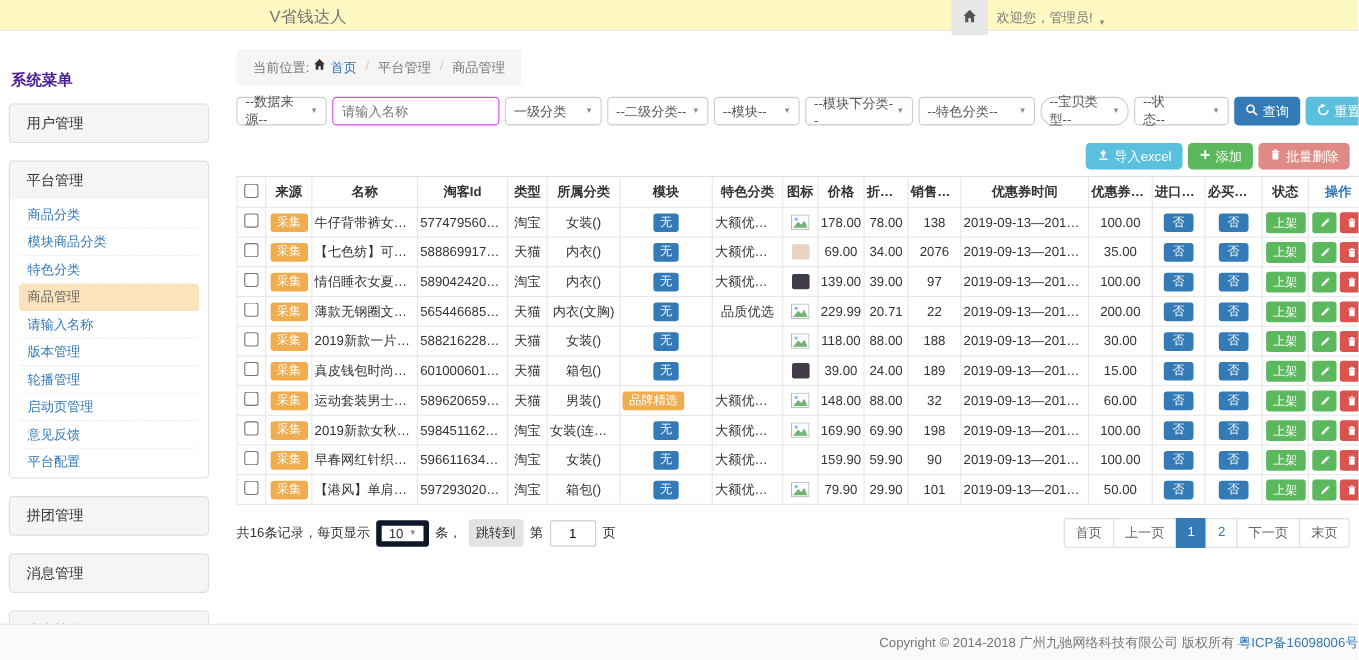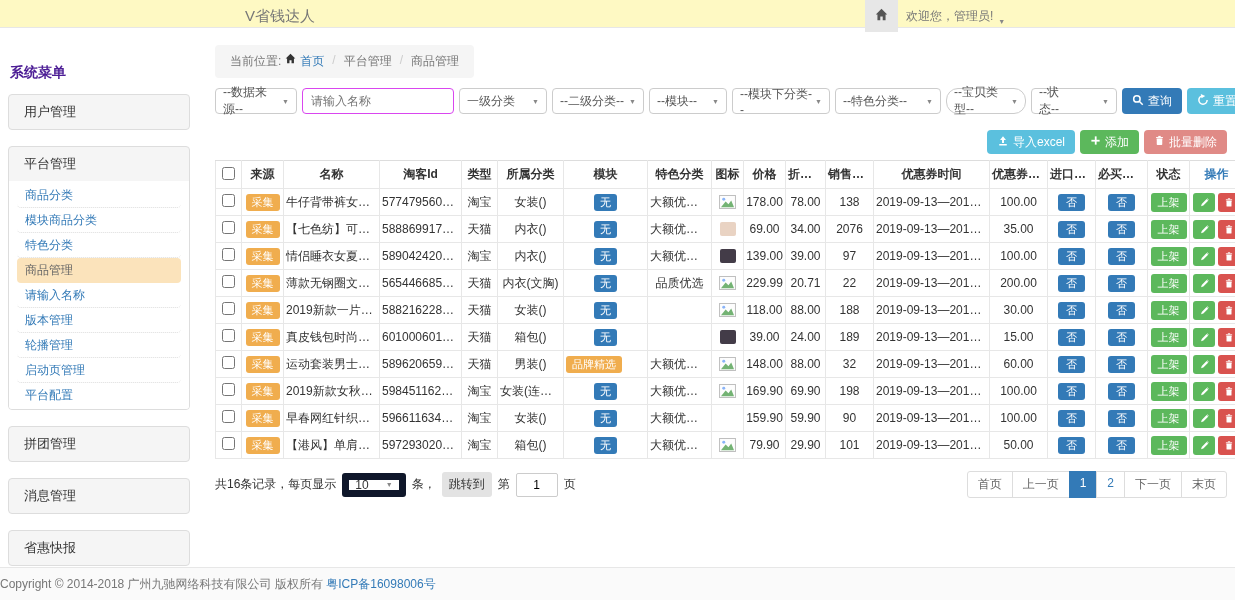--- a/index.html
+++ b/index.html
@@ -57,31 +57,31 @@
   .btn-xs.red{background:#d9534f}
   .btn-xs.sq{width:22px;padding:0}
   .ops{display:flex;gap:3px;justify-content:center}
   .thumb{width:16px;height:14px;display:inline-block;border-radius:2px;vertical-align:middle}
   .thumb.light{background:#e9d3c3}
   .thumb.dark{background:#433c48}
   .thumb-wrap svg{vertical-align:middle}
 
   .pager-row{margin-top:12px;display:flex;justify-content:space-between;align-items:center}
   .page-info{display:flex;align-items:center;gap:6px;color:#333}
-  .mini-sel{height:24px;border:7px solid #0f172a;border-radius:3px;background:#fff;display:inline-flex;align-items:center;padding:0 6px;gap:17px;cursor:pointer}
+  .mini-sel{height:24px;border:5px solid #0f172a;border-radius:3px;background:#fff;display:inline-flex;align-items:center;padding:0 6px;gap:5px;cursor:pointer}
   .jump-chip{background:#e3e3e3;border-radius:3px;padding:4px 7px;color:#333;cursor:pointer}
   .jump-input{width:42px;height:24px;border:1px solid #ccc;border-radius:2px;text-align:center;font:inherit}
   .pager{display:flex}
   .pg{border:1px solid #ddd;padding:4px 10px;margin-left:-1px;color:#666;cursor:pointer;background:#fff}
   .pg:first-child{border-radius:3px 0 0 3px;margin-left:0}
   .pg:last-child{border-radius:0 3px 3px 0}
   .pg.num{color:#337ab7}
   .pg.active{background:#337ab7;color:#fff;border-color:#337ab7}
 
-  .footer{position:absolute;left:0;right:0;top:567px;height:33px;background:#fafafa;border-top:1px solid #e7e7e7;text-align:left;line-height:32px;color:#777;z-index:5}
+  .footer{position:absolute;left:0;right:0;top:567px;height:33px;background:#fafafa;border-top:1px solid #e7e7e7;text-align:right;line-height:32px;color:#777;z-index:5}
   .footer .icp{color:#337ab7;cursor:pointer}
 </style>
 </head>
 <body>
 
 <div class="navbar">
   <div class="brand">V省钱达人</div>
   <div class="nav-right">
     <div class="home-btn">
       <span><svg width="13" height="13" viewBox="0 0 16 16">
@@ -105,20 +105,21 @@
         <div class="menu-head">平台管理</div>
         <div class="menu-body">
           <div class="menu-item">商品分类</div>
           <div class="menu-item">模块商品分类</div>
           <div class="menu-item">特色分类</div>
           <div class="menu-item active">商品管理</div>
           <div class="menu-item">请输入名称</div>
           <div class="menu-item">版本管理</div>
           <div class="menu-item">轮播管理</div>
           <div class="menu-item">启动页管理</div>
+          <div class="menu-item">意见反馈</div>
           <div class="menu-item">平台配置</div>
         </div>
       </div>
       <div class="menu-group">
         <div class="menu-head">拼团管理</div>
       </div>
       <div class="menu-group">
         <div class="menu-head">消息管理</div>
       </div>
       <div class="menu-group">

